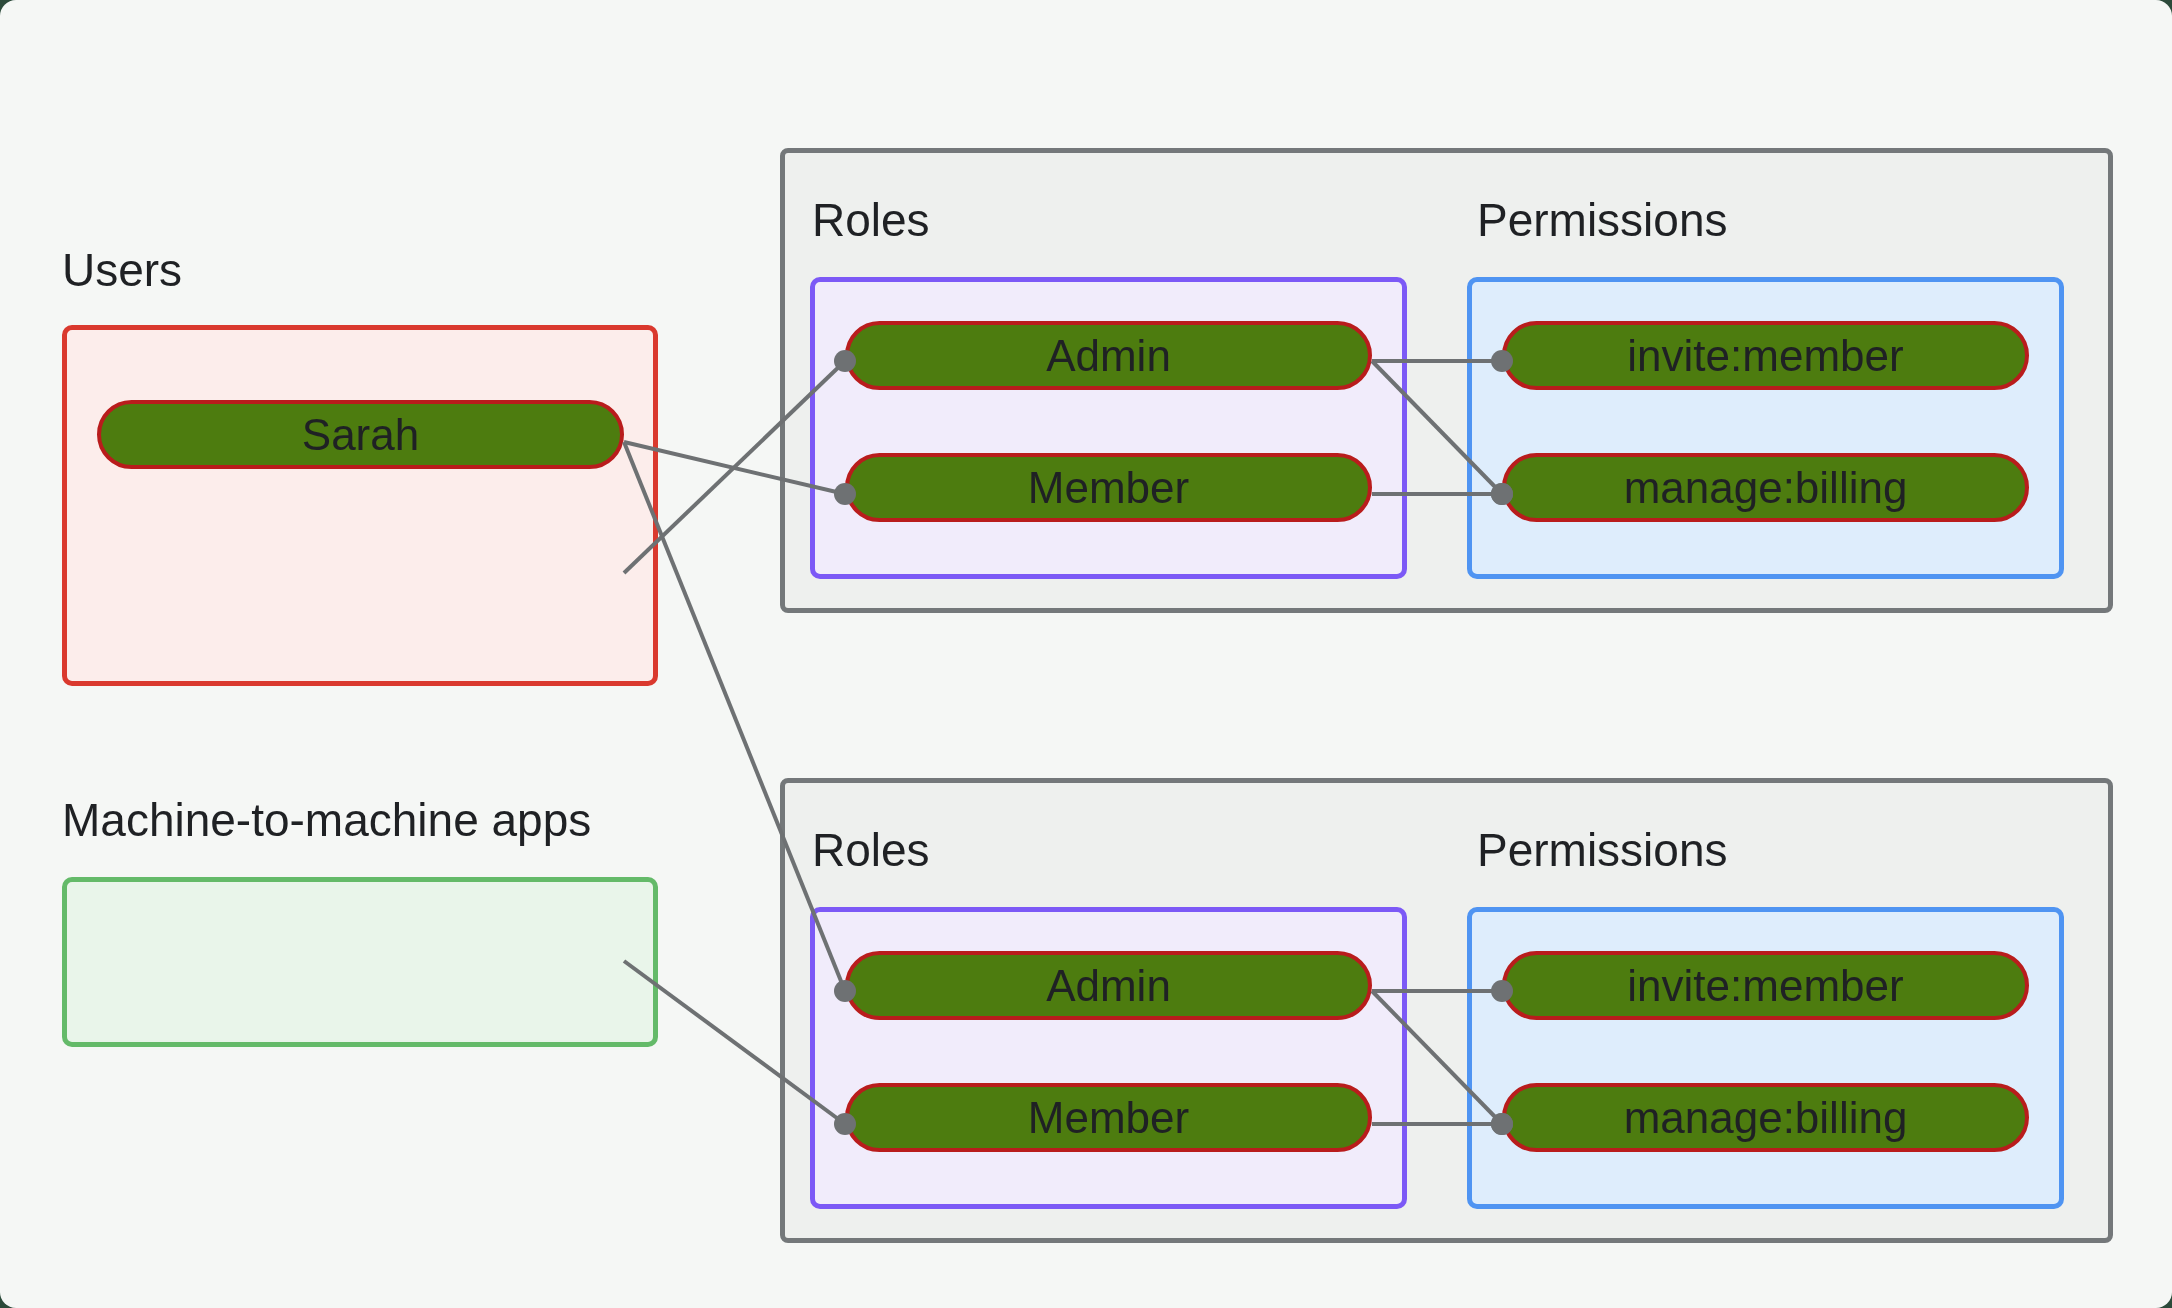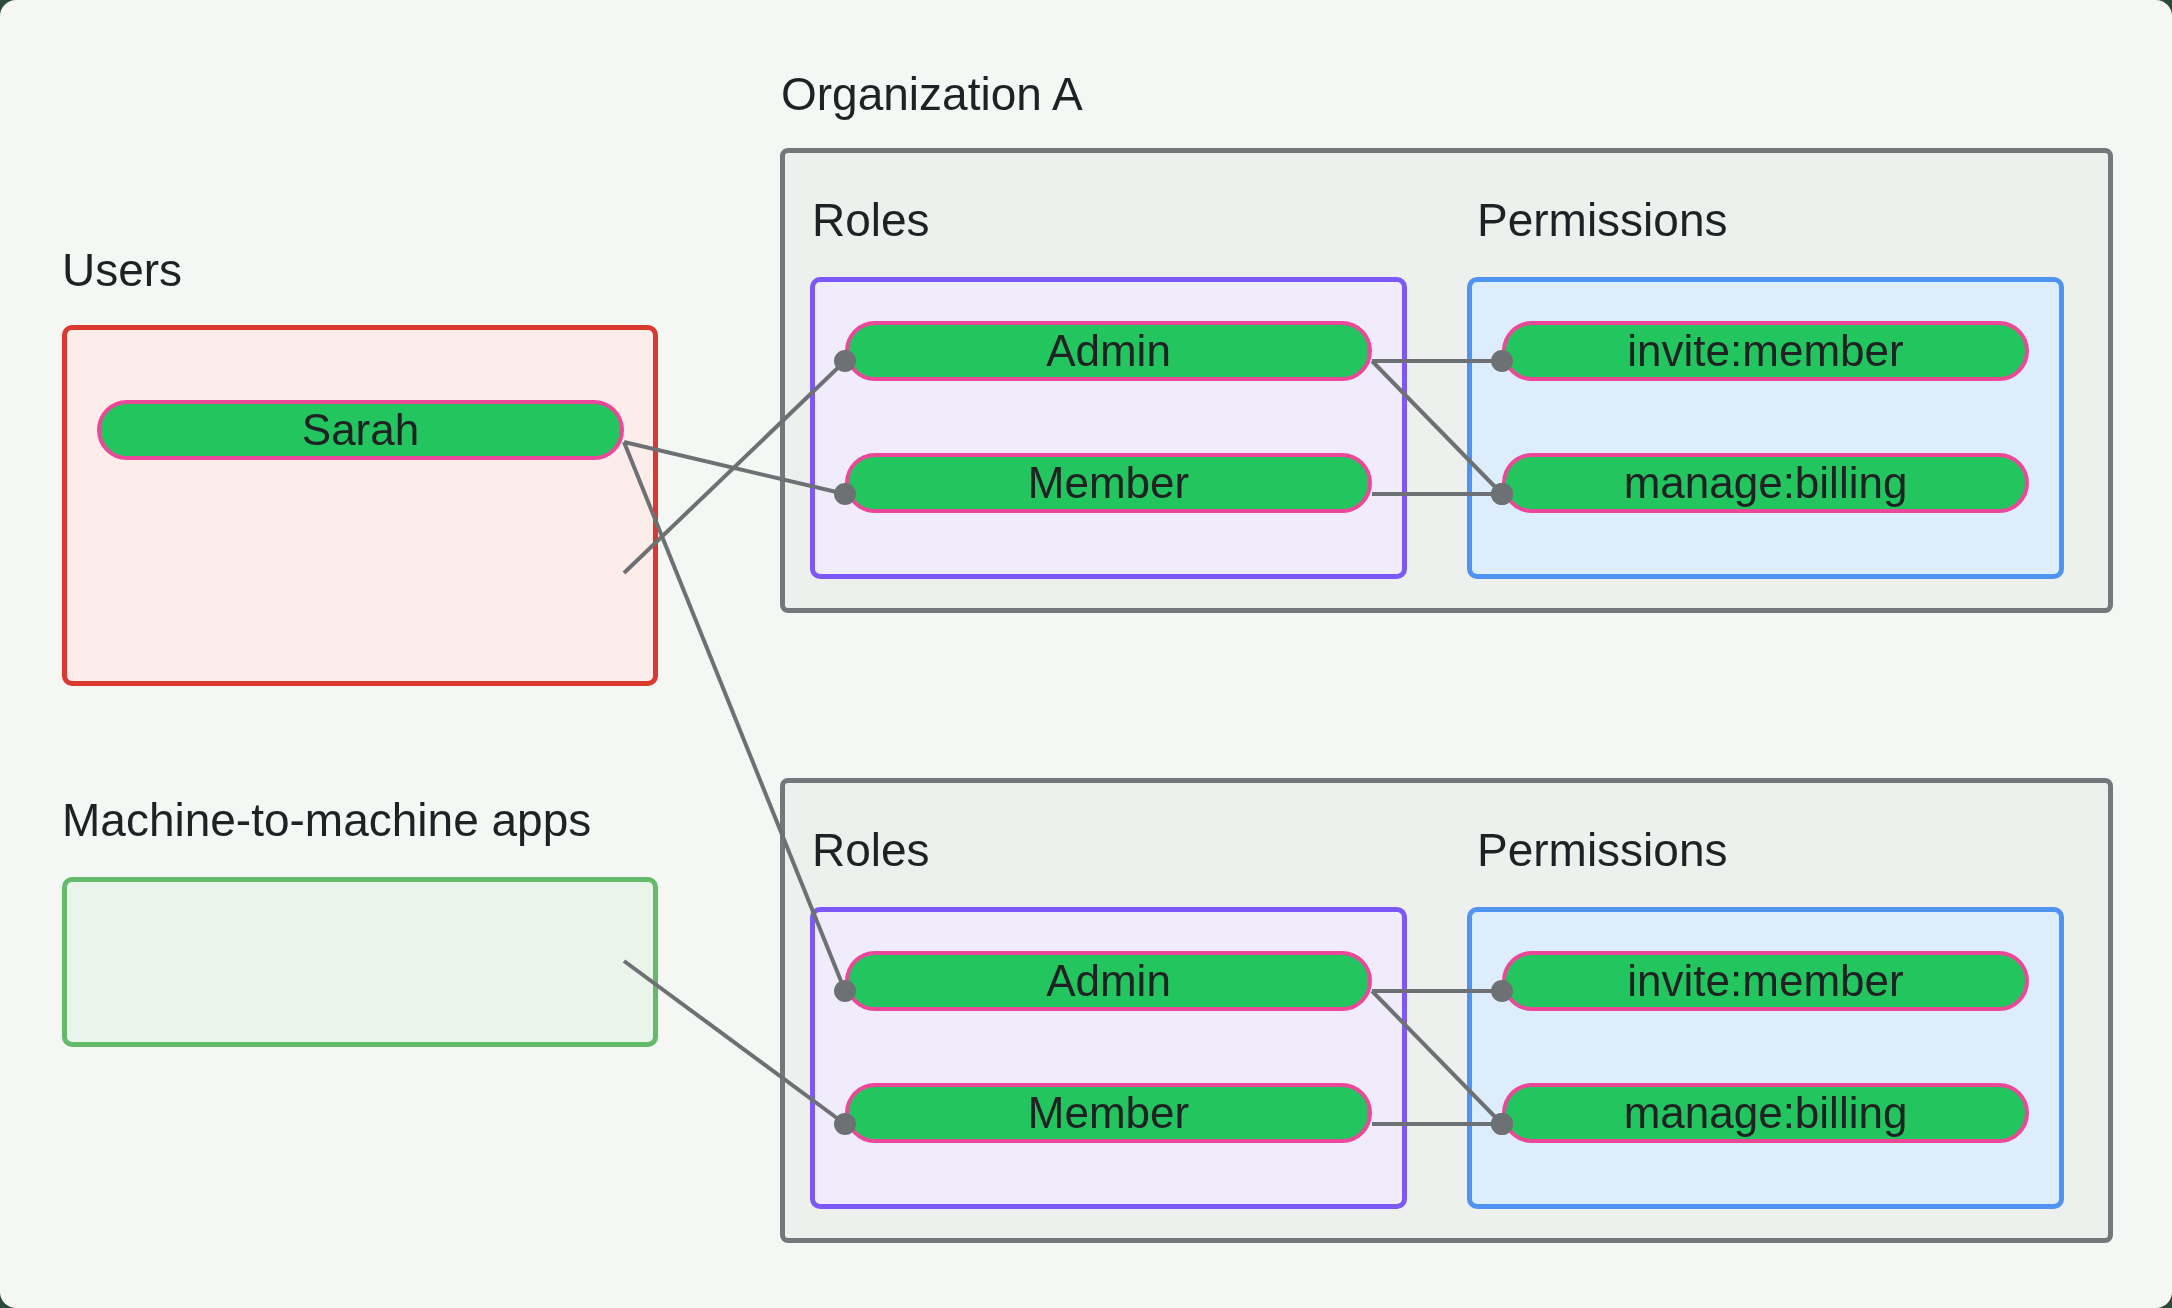--- a/index.html
+++ b/index.html
@@ -44,23 +44,23 @@
   .orgbox.a{top:148px;}
   .orgbox.b{top:778px;}
   .subgroup{
     position:absolute;width:597px;height:302px;
     border-radius:10px;box-sizing:border-box;
   }
   .subgroup.roles{background:#f1ecfb;border:5px solid #7c59f6;}
   .subgroup.perms{background:#deedfc;border:5px solid #4f94f2;}
   .pill{
     position:absolute;
-    width:527px;height:60px;
-    background:#22c55e;
-    border:4px solid #ec4899;
+    width:527px;height:69px;
+    background:#4d7c0f;
+    border:4px solid #b91c1c;
     border-radius:999px;
     box-sizing:border-box;
     display:flex;align-items:center;justify-content:center;
     font-size:44px;color:var(--text);
     white-space:nowrap;
   }
   
   .pill.sarah{left:97px;top:400px;}
   .pill.john{left:97px;top:532px;}
   .pill.m2mapp{left:97px;top:921px;}
@@ -89,21 +89,20 @@
     pointer-events:none;
   }
 </style>
 </head>
 <body>
 
 <div class="canvas">
 
   <div class="heading h-users">Users</div>
   <div class="heading h-m2m">Machine-to-machine apps</div>
-  <div class="heading h-orga">Organization A</div>
 
   <div class="group users"></div>
   <div class="pill sarah">
     <span>Sarah</span>
   </div>
 
   <div class="group m2m"></div>
 
   <div class="orgbox a"></div>
   <div class="heading h-roles-a">Roles</div>

